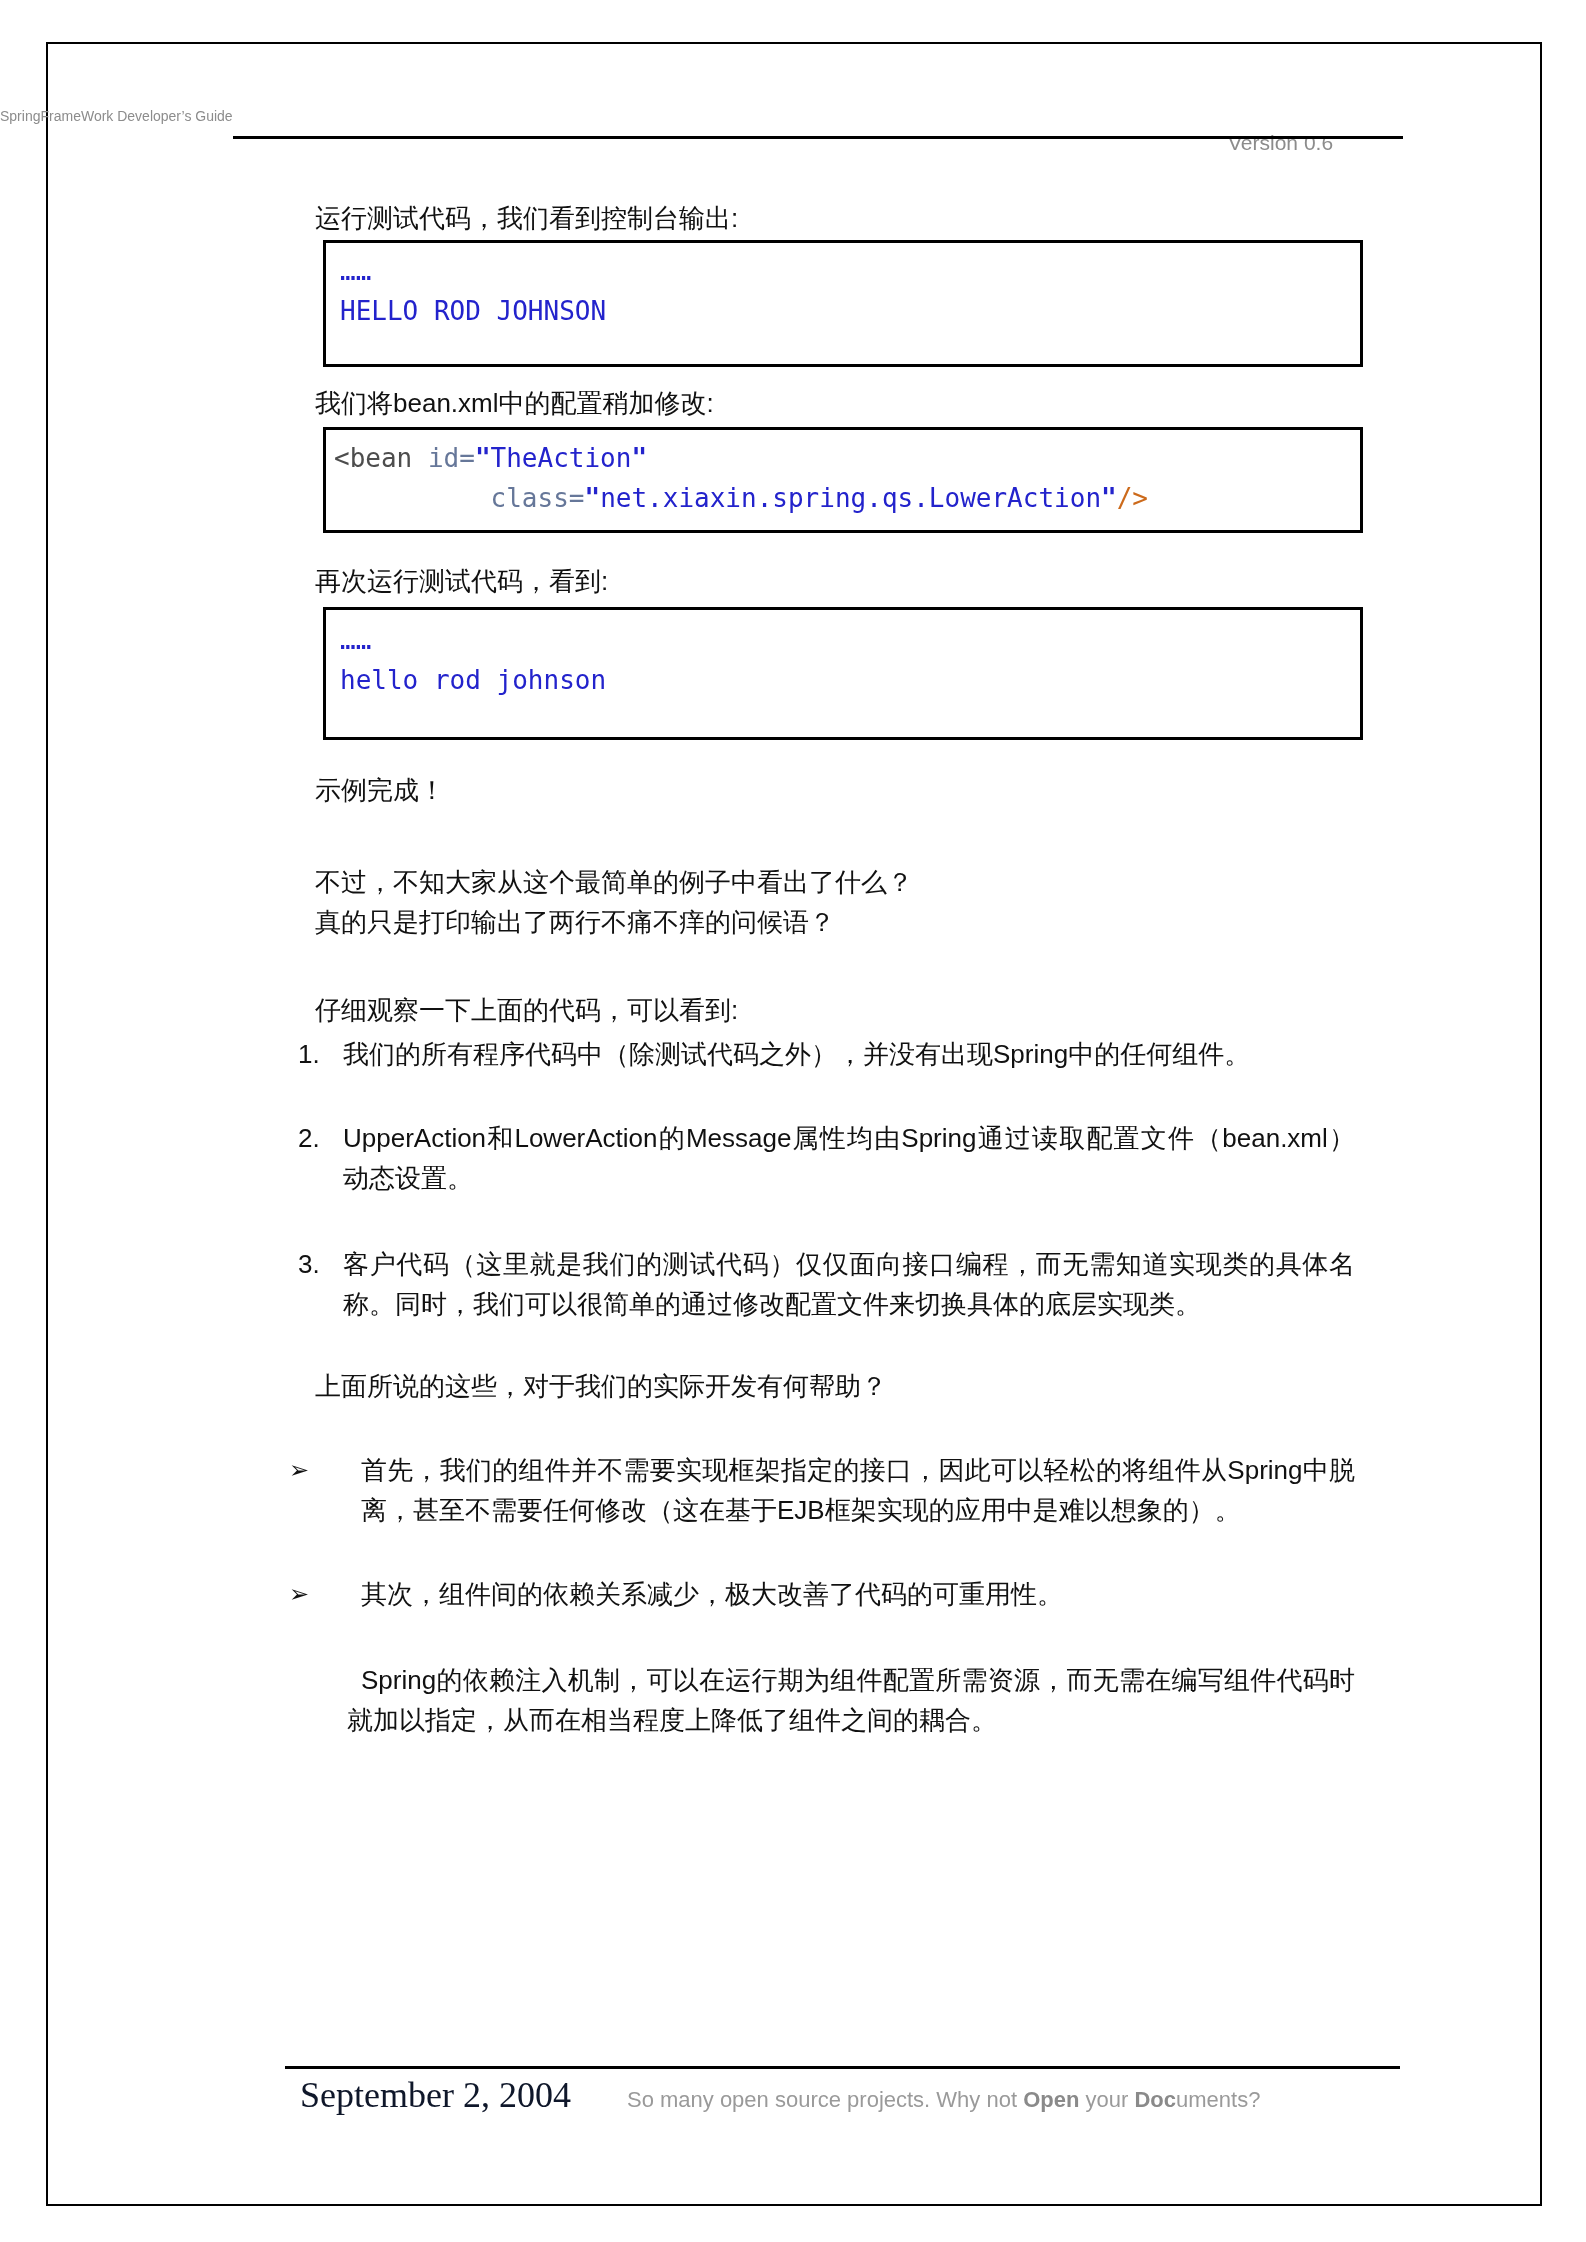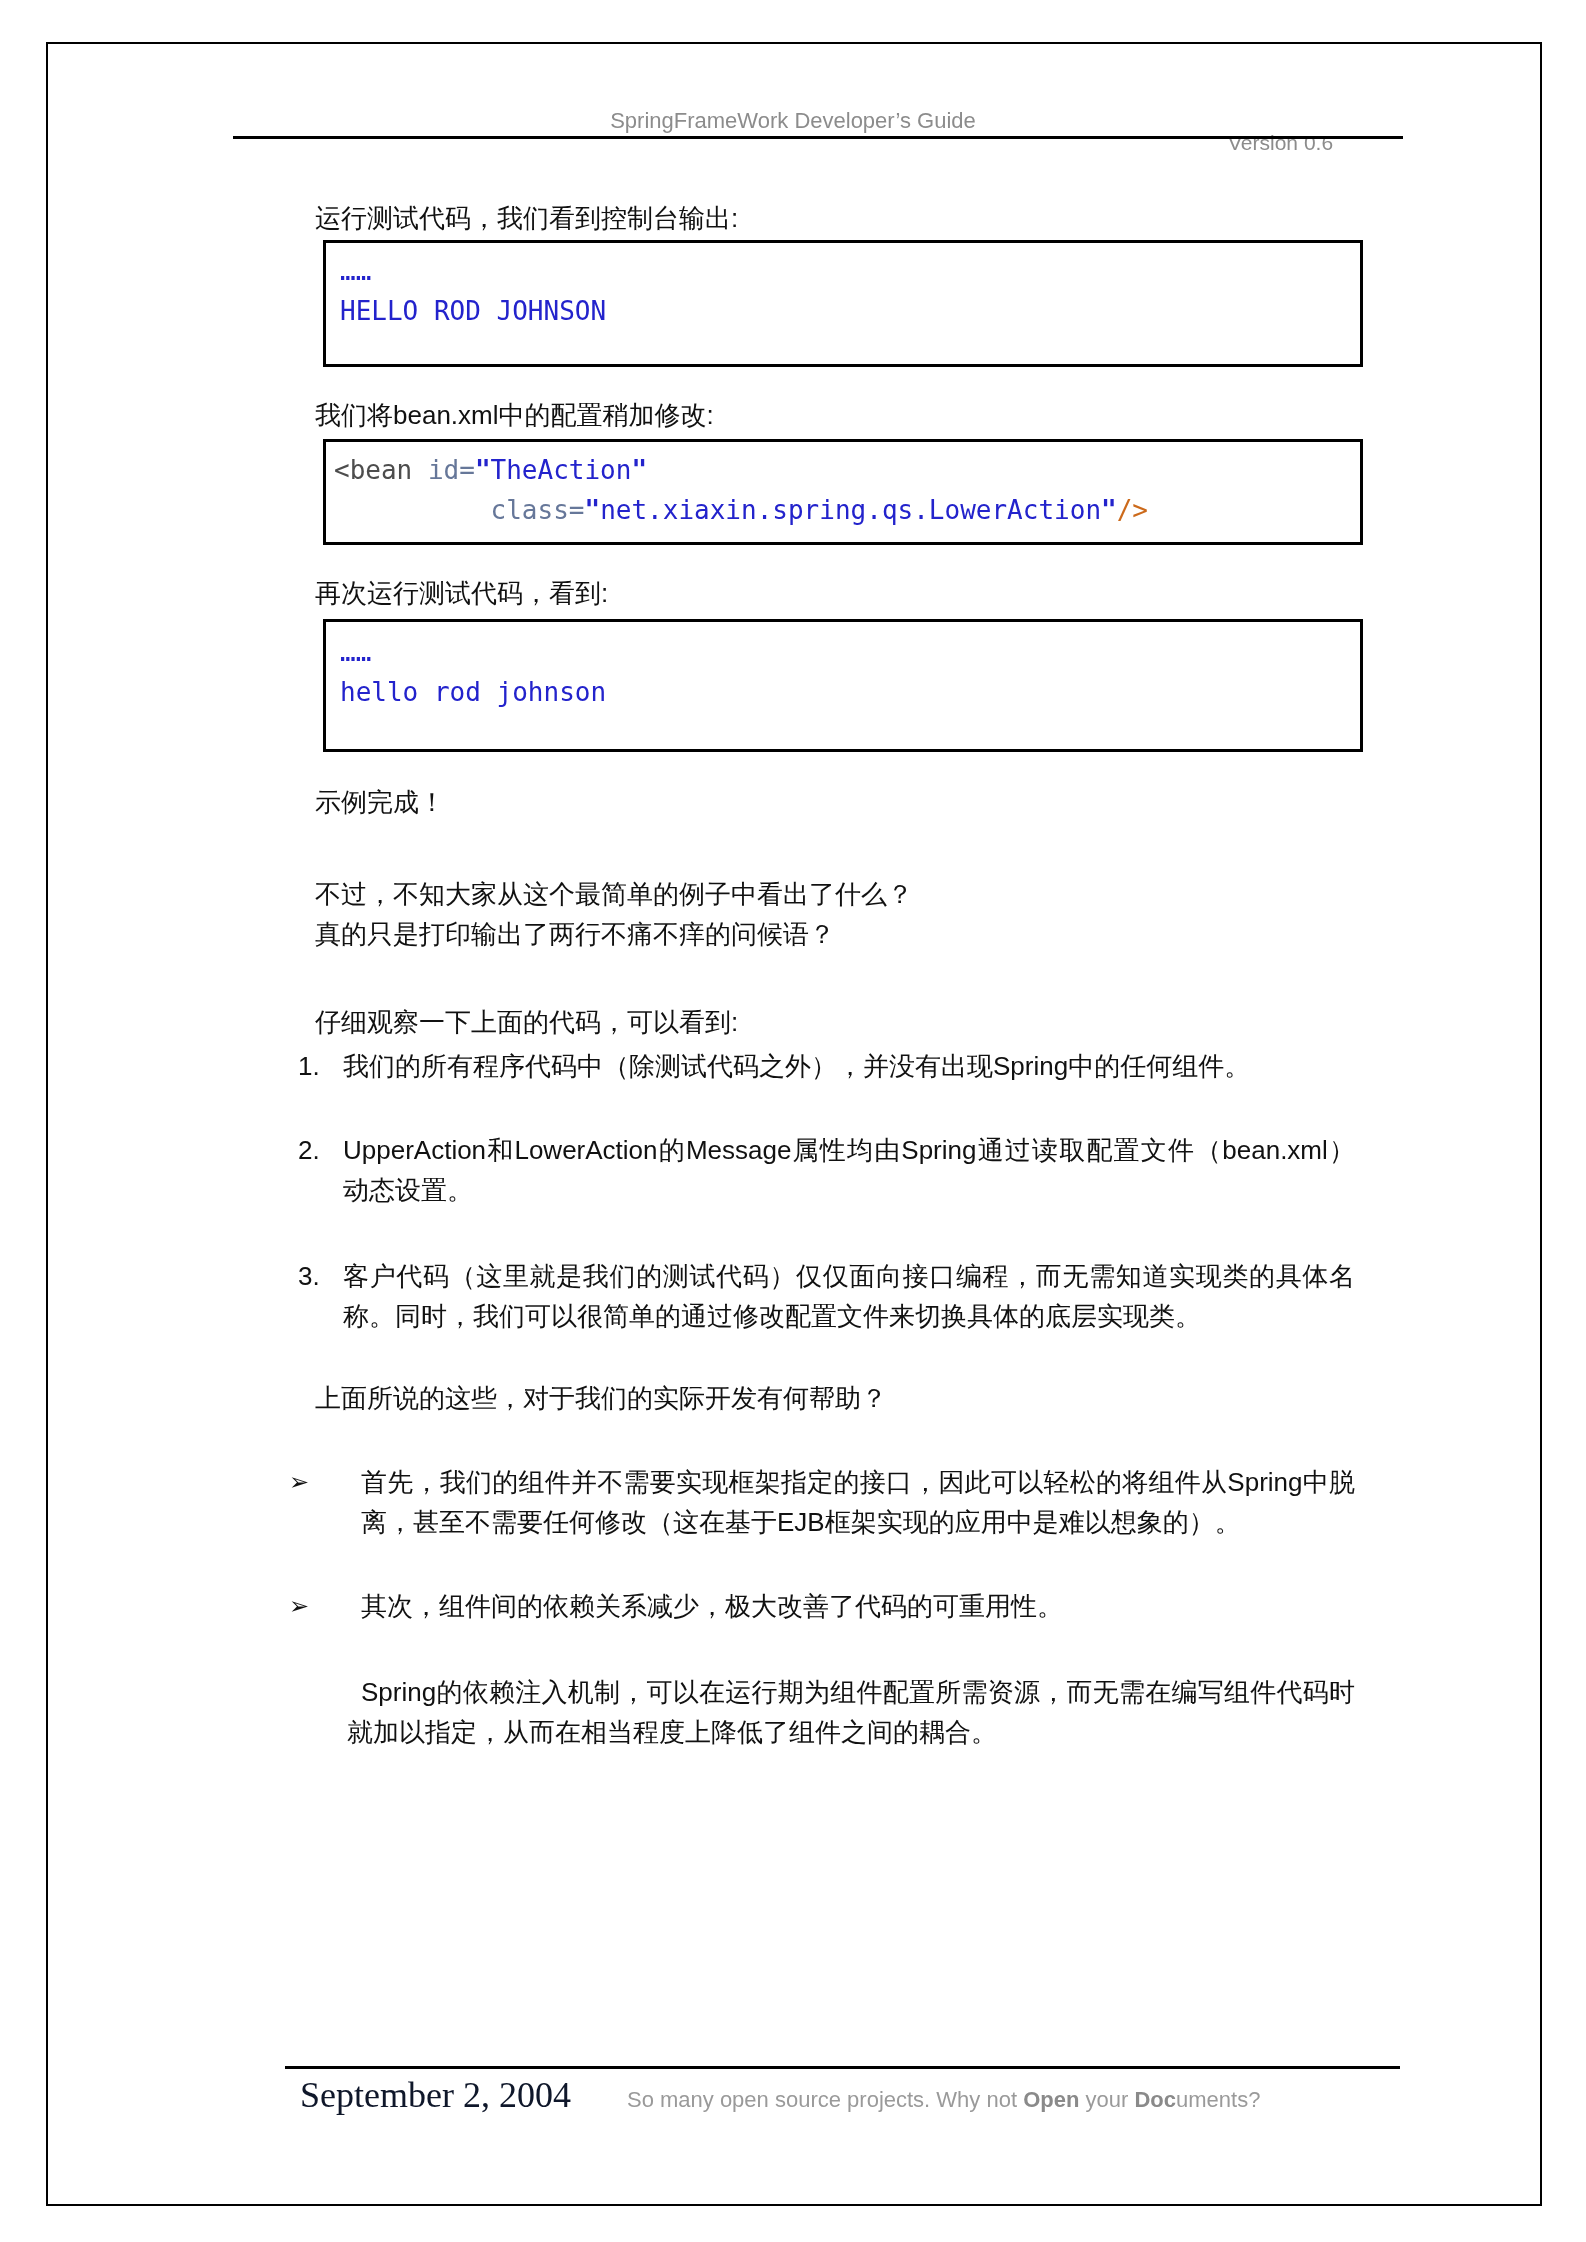--- a/index.html
+++ b/index.html
@@ -13,39 +13,38 @@
   }
   
   .page-frame{
     position:absolute;left:46px;top:42px;width:1496px;height:2164px;
     border:2px solid #000;
     box-sizing:border-box;
   }
   
   .hdr-title{
     position:absolute;top:108px;left:0;width:1586px;
-    text-align:center;
-    font-size:22px;color:#8c8c8c;
+    font-size:14px;color:#8c8c8c;
   }
   .hdr-version{
     position:absolute;top:108px;left:1228px;
     font-size:21px;color:#8c8c8c;margin-top:23px;
   }
   .hdr-rule{
     position:absolute;top:136px;left:233px;width:1170px;height:3px;
     background:#000;
   }
   
   .main{
     position:absolute;top:186px;left:315px;width:1040px;
     font-size:26px;line-height:40px;
   }
   .para{margin:0;text-align:justify;}
   .mt12{margin-top:12px;} .mt28{margin-top:28px;} .mt30{margin-top:30px;}
-  .mt32{margin-top:28px;} .mt42{margin-top:42px;} .mt44{margin-top:44px;}
+  .mt32{margin-top:16px;} .mt42{margin-top:42px;} .mt44{margin-top:44px;}
   .mt46{margin-top:46px;} .mt48{margin-top:48px;} .mt52{margin-top:52px;}
   .mt4{margin-top:4px;} .mt2{margin-top:2px;} .mt6{margin-top:6px;}
 
   
   .code-box{
     border:3px solid #000;
     margin-left:8px;width:1040px;
     box-sizing:border-box;
     font-family:"DejaVu Sans Mono","Liberation Mono",monospace;
     font-size:26px;line-height:40px;

